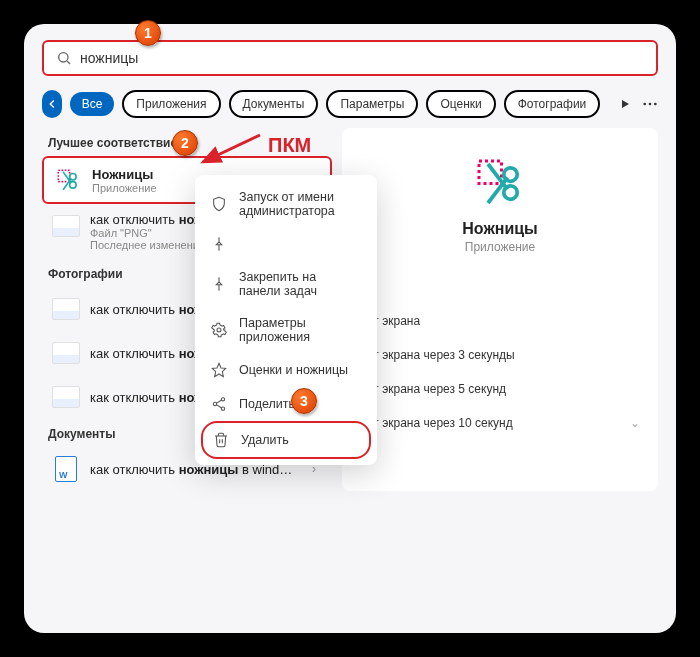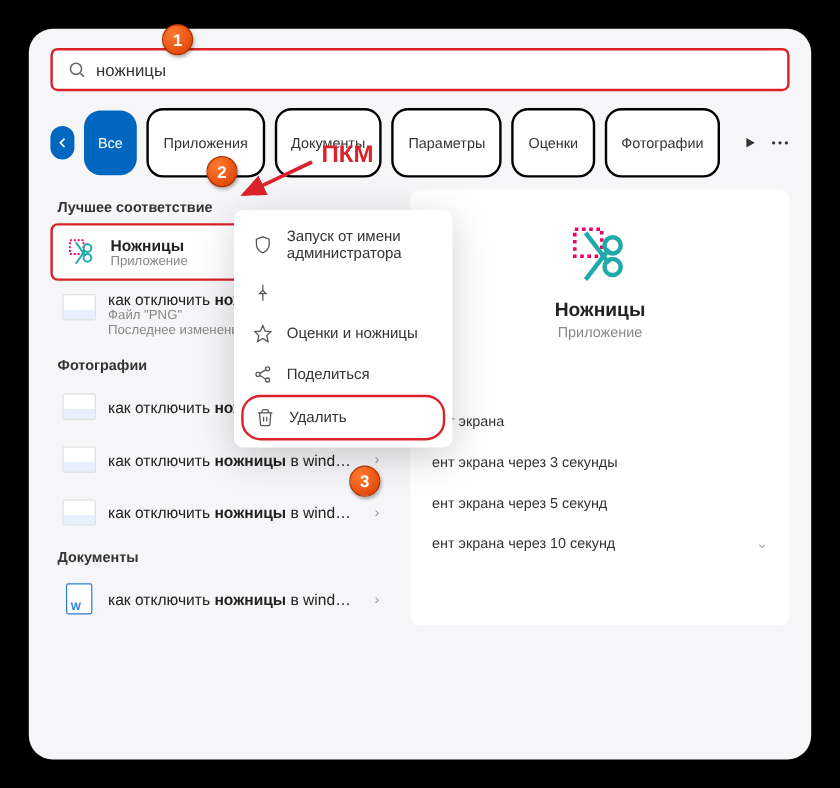--- a/index.html
+++ b/index.html
@@ -6,21 +6,21 @@
   body { width: 700px; height: 657px; background: #000; overflow: hidden; position: relative; }
   .window { position: absolute; left: 24px; top: 24px; right: 24px; bottom: 24px; background: #f6f6f8; border-radius: 20px; padding: 10px 0; }
   
   .search-row { display: flex; align-items: center; padding: 6px 18px 10px 18px; }
   .search-box { flex: 1; background: #fff; border-radius: 6px; display: flex; align-items: center; padding: 8px 12px; border: 2px solid #d9222a; gap: 8px; }
   .search-box svg { width: 16px; height: 16px; color: #666; }
   .search-text { font-size: 14px; color: #333; }
   
   .filters-row { display: flex; align-items: center; padding: 4px 18px 10px 18px; gap: 8px; }
   .back-btn { width: 28px; height: 28px; border-radius: 14px; background: #0067c0; color: #fff; display: flex; align-items: center; justify-content: center; }
-  .chip { padding: 20px 12px; border-radius: 14px; font-size: 12px; color: #333; cursor: pointer; }
+  .chip { padding: 5px 12px; border-radius: 14px; font-size: 12px; color: #333; cursor: pointer; }
   .chip.active { background: #0067c0; color: #fff; }
   .chip.outline { border: 2px solid #000000; background: #fff; }
   .spacer { flex: 1; }
   .play-btn, .more-btn { width: 24px; height: 24px; display: flex; align-items: center; justify-content: center; color: #333; }
   
   .content { display: flex; padding: 0 18px; gap: 10px; }
   .left { width: 290px; }
   .right { flex: 1; background: #fff; border-radius: 8px; padding: 20px 18px; position: relative; }
   
   .section-h { font-size: 12px; font-weight: 600; color: #333; margin: 8px 0 6px 6px; }
@@ -41,21 +41,21 @@
   .action-row .ch { color: #aaa; }
   
   
   .ctx { position: absolute; left: 195px; top: 175px; width: 182px; background: #fff; border-radius: 8px; box-shadow: 0 8px 32px rgba(0,0,0,.18); padding: 6px; z-index: 50; }
   .ctx-item { display: flex; align-items: center; gap: 12px; padding: 9px 10px; font-size: 12.5px; color: #333; border-radius: 4px; cursor: pointer; }
   .ctx-item.hl { border: 2px solid #d9222a; border-radius: 16px; }
   .ctx-item svg, .ctx-item .ci { width: 16px; height: 16px; color: #555; flex-shrink: 0; }
   
   
   .marker { position: absolute; width: 26px; height: 26px; border-radius: 50%; background: radial-gradient(circle at 35% 30%, #ff7b2e, #da3a00); color: #fff; font-weight: 700; font-size: 14px; display: flex; align-items: center; justify-content: center; border: 1px solid #a53000; box-shadow: 1px 2px 3px rgba(0,0,0,.3); z-index: 100; }
-  .pkm-label { position: absolute; color: #d9222a; font-weight: 700; font-size: 20px; z-index: 90; }
+  .pkm-label { position: absolute; color: #d9222a; font-weight: 700; font-size: 20px; z-index: 90; margin-top: 16px; }
   .arrow { position: absolute; z-index: 90; }
   
   
   .thumb { width: 28px; height: 22px; border: 1px solid #e0e0e0; background: linear-gradient(#fff 60%, #e8f0ff 60%); border-radius: 2px; }
   .doc-ico { width: 22px; height: 26px; background: #fff; border: 1px solid #2b7cd3; border-radius: 2px; position: relative; }
   .doc-ico::after { content: 'W'; position: absolute; left: 3px; bottom: 1px; font-size: 9px; font-weight: 700; color: #2b7cd3; }
 </style>
 </head>
 <body>
 
@@ -208,20 +208,33 @@
   <div class="ctx-item">
     <svg class="ci" viewBox="0 0 24 24" fill="none" stroke="currentColor" stroke-width="1.6">
         <path d="M12 2 4 5v6c0 5 3.5 9 8 11 4.5-2 8-6 8-11V5l-8-3z"></path>
       </svg>
     <span>Запуск от имени администратора</span>
   </div>
   <div class="ctx-item">
     <svg class="ci" viewBox="0 0 24 24" fill="none" stroke="currentColor" stroke-width="1.6">
         <path d="M12 2v7l4 4H8l4-4V2M12 13v9"></path>
       </svg>
+  </div>
+  <div class="ctx-item">
+    <svg class="ci" viewBox="0 0 24 24" fill="none" stroke="currentColor" stroke-width="1.6">
+        <path d="M12 2v7l4 4H8l4-4V2M12 13v9"></path>
+      </svg>
+    <span>Закрепить на панели задач</span>
+  </div>
+  <div class="ctx-item">
+    <svg class="ci" viewBox="0 0 24 24" fill="none" stroke="currentColor" stroke-width="1.6">
+        <circle cx="12" cy="12" r="3"></circle>
+        <path d="M19 12a7 7 0 0 0-.2-1.7l2.1-1.6-2-3.4-2.5 1a7 7 0 0 0-2.9-1.7L13 2h-4l-.5 2.6a7 7 0 0 0-2.9 1.7l-2.5-1-2 3.4 2.1 1.6A7 7 0 0 0 5 12c0 .6.1 1.1.2 1.7l-2.1 1.6 2 3.4 2.5-1a7 7 0 0 0 2.9 1.7L11 22h4l.5-2.6a7 7 0 0 0 2.9-1.7l2.5 1 2-3.4-2.1-1.6c.1-.6.2-1.1.2-1.7z"></path>
+      </svg>
+    <span>Параметры приложения</span>
   </div>
   <div class="ctx-item">
     <svg class="ci" viewBox="0 0 24 24" fill="none" stroke="currentColor" stroke-width="1.6">
         <polygon points="12 2 15 9 22 9.5 17 14.5 18.5 22 12 18 5.5 22 7 14.5 2 9.5 9 9"></polygon>
       </svg>
     <span>Оценки и ножницы</span>
   </div>
   <div class="ctx-item">
     <svg class="ci" viewBox="0 0 24 24" fill="none" stroke="currentColor" stroke-width="1.6">
         <circle cx="18" cy="5" r="2.5"></circle>

